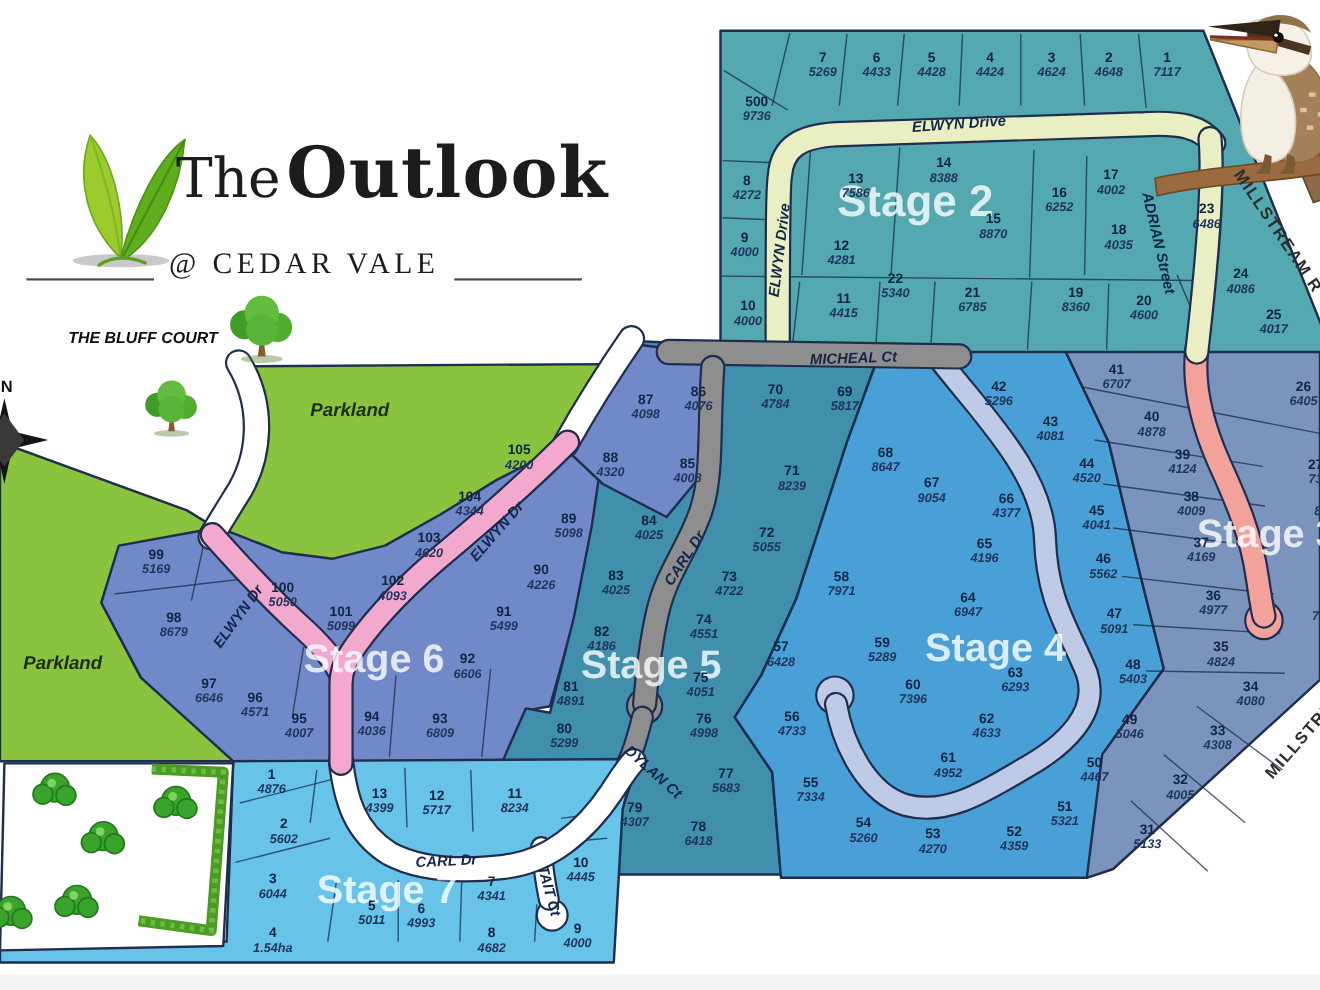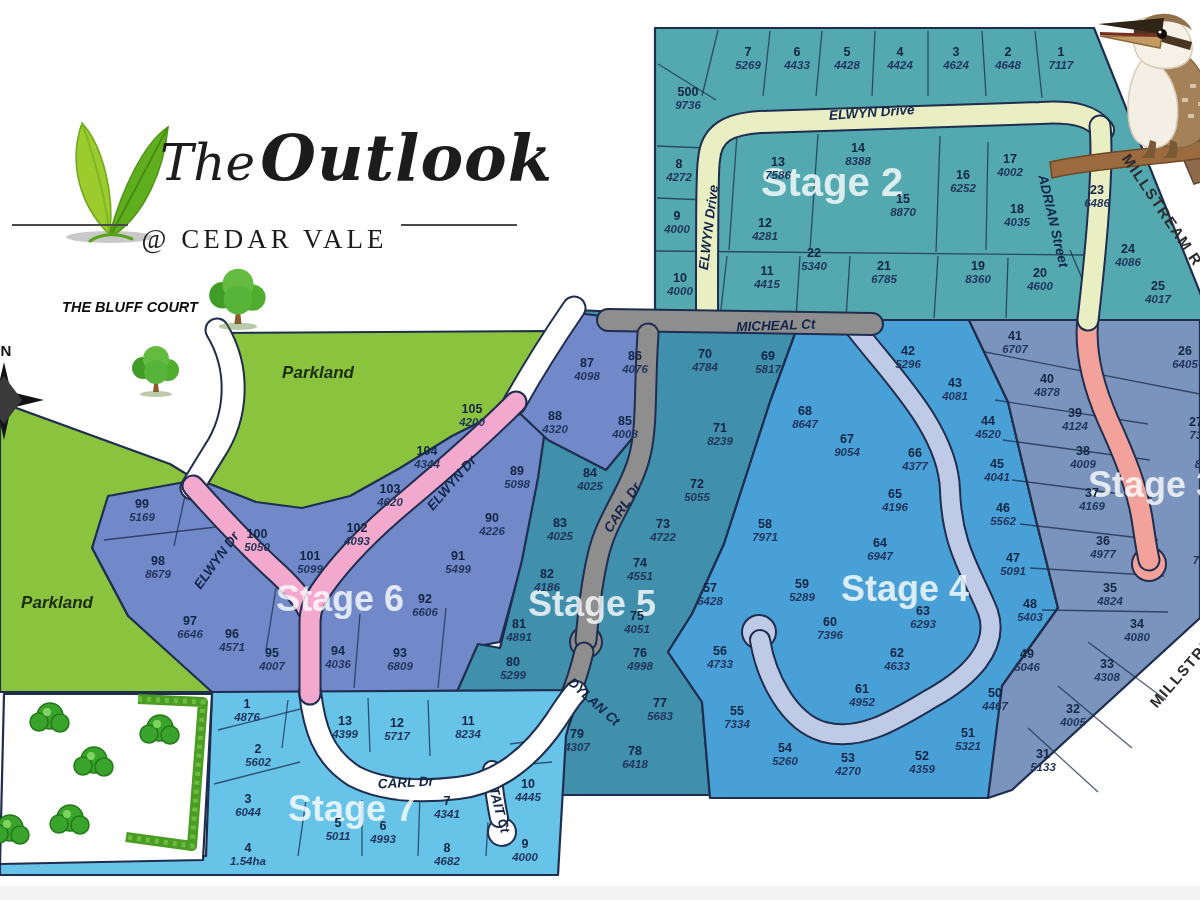--- a/index.html
+++ b/index.html
@@ -12,24 +12,24 @@
   .stage-lbl{font-family:"Liberation Sans",sans-serif;font-weight:bold;fill:#ffffff;opacity:.8;}
   .road-lbl{font:italic bold 13.5px "Liberation Sans",sans-serif;fill:#13254a;}
   .road-lbl-plain{font:bold 15px "Liberation Sans",sans-serif;fill:#2c2c2c;letter-spacing:1.5px;}
   .parkland-lbl{font:italic bold 17px "Liberation Sans",sans-serif;fill:#1d2b0e;}
   .bluff-lbl{font:italic bold 14.5px "Liberation Sans",sans-serif;fill:#0e0e0e;}
   .compass-lbl{font:bold 15px "Liberation Sans",sans-serif;fill:#111;}
   
   .logo{position:absolute;left:12px;top:100px;width:520px;height:160px;}
   .leaves{position:absolute;left:40px;top:5px;}
   .brand{position:absolute;left:148px;top:20px;white-space:nowrap;color:#1c1c1c;
-         font-family:"DejaVu Serif",serif;font-style:italic;}
+         font-family:"DejaVu Serif",serif;}
   .brand .the{font-size:50px;font-weight:500;}
   .brand .outlook{font-size:64px;font-weight:bold;letter-spacing:1px;}
-  .subrow{position:absolute;left:0px;top:124px;width:505px;display:flex;align-items:flex-start;}
+  .subrow{position:absolute;left:12px;top:124px;width:505px;display:flex;align-items:flex-end;}
   .subrow .rule{flex:1;border-top:2px solid #4a4a4a;}
   .subtext{font-family:"Liberation Serif",serif;font-size:27px;letter-spacing:4px;color:#1c1c1c;
            padding:0 14px;white-space:nowrap;}
 </style>
 </head>
 <body>
 
 <div class="canvas">
   <svg id="map" width="1200" height="900" viewBox="0 0 1200 900">
       <polygon points="96,458 186,474 250,460 312,438 382,412 448,390 478,382 516,402 548,440 540,470 524,556 500,642 478,646 458,692 210,692 128,616 92,548 106,496" fill="#7289c9" stroke="#1f2d4e" stroke-width="2.2" stroke-linejoin="round"></polygon>

